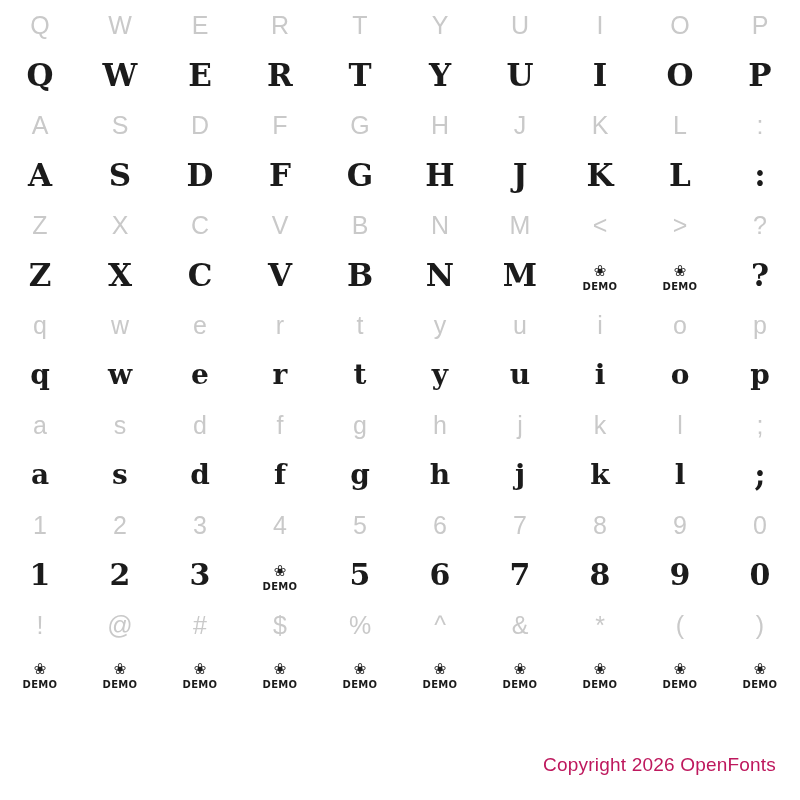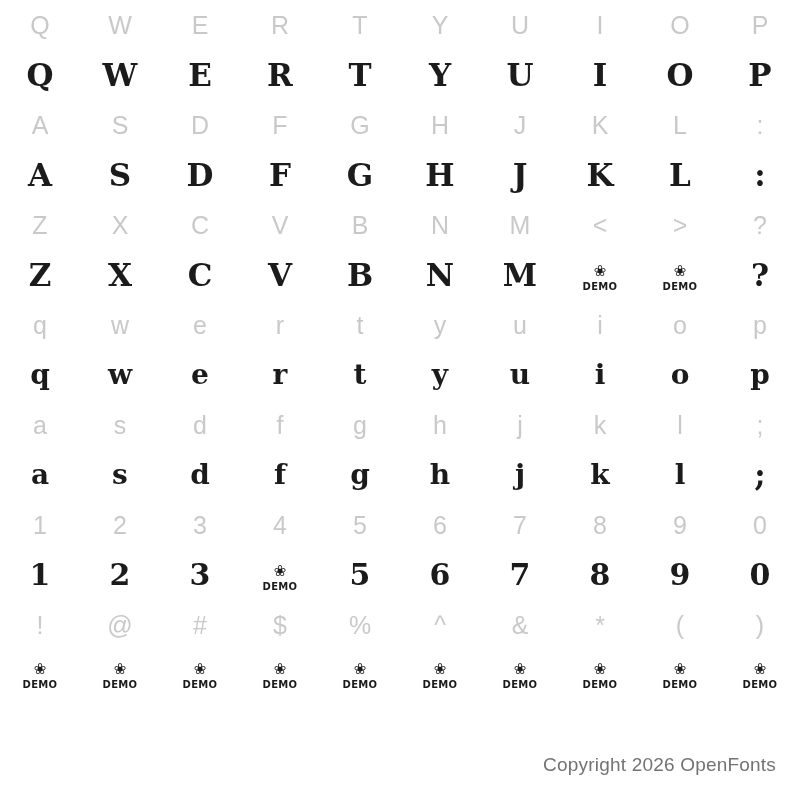--- a/index.html
+++ b/index.html
@@ -90,21 +90,21 @@
     font-weight: 700;
     margin-top: 6px;
   }
   .row.demos {
     height: 46px;
   }
   #copyright {
     position: absolute;
     right: 24px;
     bottom: 24px;
-    color: #737373;
+    color: #be185d;
     font-size: 19px;
     font-family: "Liberation Sans", sans-serif;
     letter-spacing: 0.2px;
     text-align: right;
   }
 </style>
 </head>
 <body>
 
 <div id="sheet">

